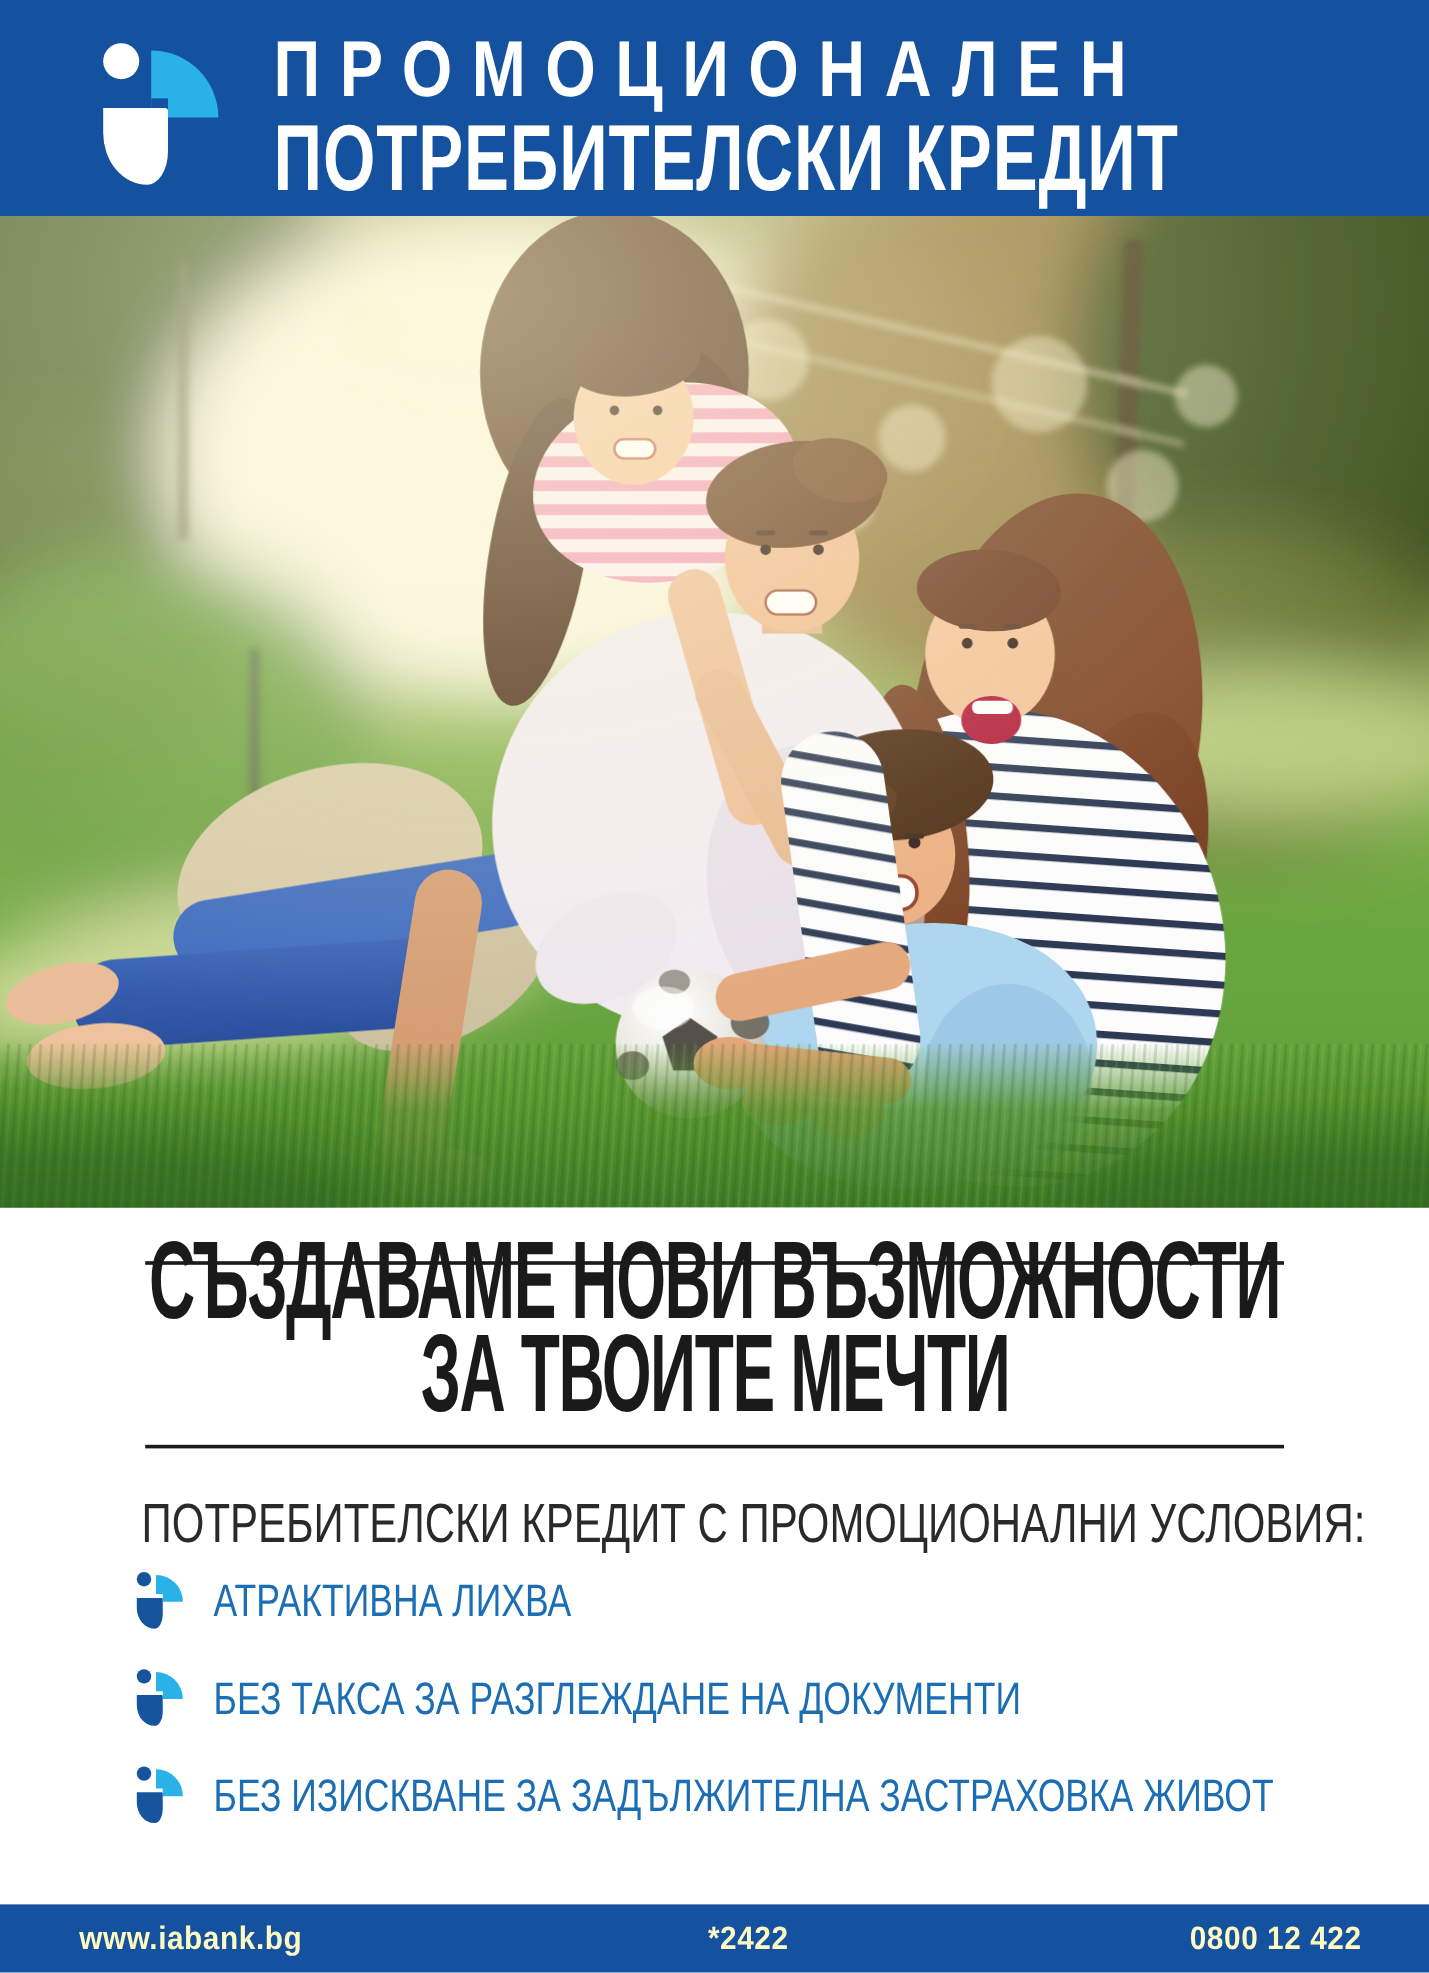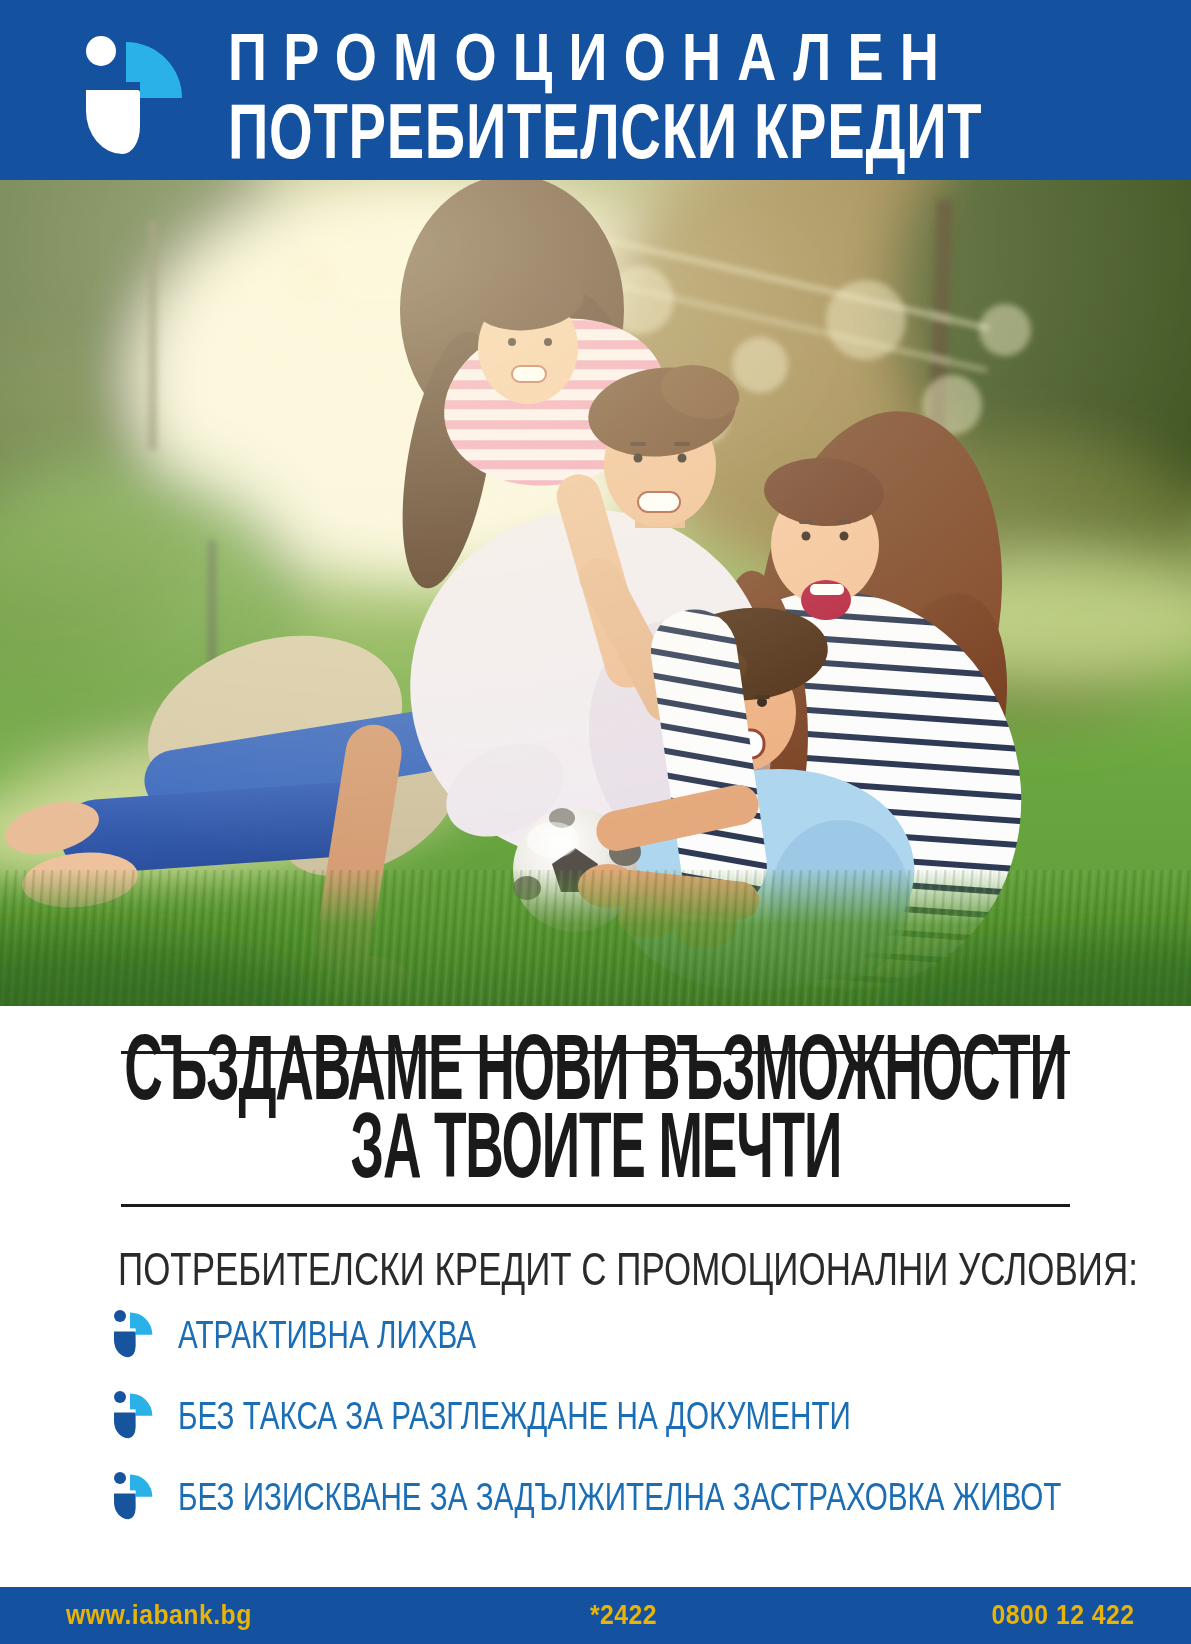--- a/index.html
+++ b/index.html
@@ -55,21 +55,21 @@
   .benefits{position:absolute;left:114px;top:1310px;display:flex;flex-direction:column;gap:32px;}
   .benefit{display:flex;align-items:center;gap:24px;height:49px;}
   .benefit-label{
     color:#1B6DB4;font-size:38px;font-weight:400;line-height:1;
     display:inline-block;transform:scaleX(0.78);transform-origin:0 50%;white-space:nowrap;
   }
   
   .footer{
     position:absolute;left:0;top:1587px;width:1191px;height:57px;background:#14519E;
     display:flex;align-items:center;justify-content:space-between;
-    box-sizing:border-box;padding:0 56px 0 66px;color:#eab308;
+    box-sizing:border-box;padding:0 56px 0 66px;color:#fef9c3;
   }
   .footer .ft{font-size:27px;font-weight:bold;letter-spacing:0.5px;
     display:inline-block;transform:scaleX(0.92);white-space:nowrap;}
   .ft-left{transform-origin:0 50%;}
   .ft-mid{transform-origin:50% 50%;}
   .ft-right{transform-origin:100% 50%;}
 </style>
 </head>
 <body>
 

